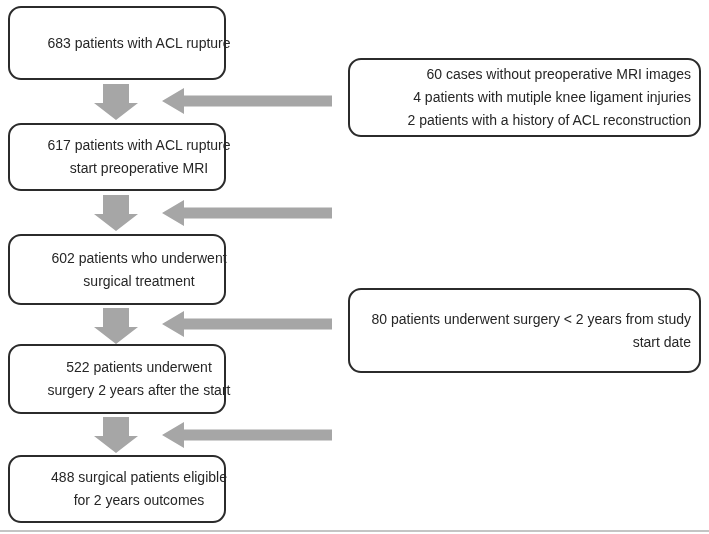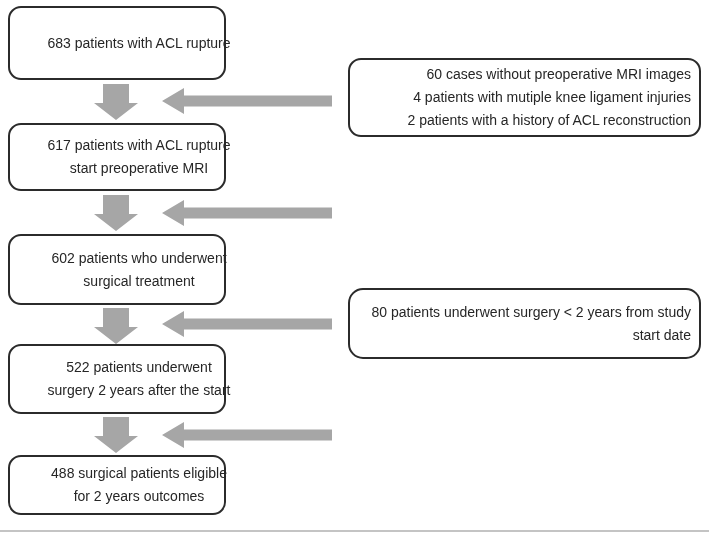--- a/index.html
+++ b/index.html
@@ -75,33 +75,33 @@
   <div class="box flow-box" style="top:234px;height:71px;">
     <div class="line">602 patients who underwent</div>
     <div class="line">surgical treatment</div>
   </div>
 
   <div class="box flow-box" style="top:344px;height:70px;">
     <div class="line">522 patients underwent</div>
     <div class="line">surgery 2 years after the start</div>
   </div>
 
-  <div class="box flow-box" style="top:455px;height:60px;text-align:center;">
+  <div class="box flow-box" style="top:455px;height:68px;text-align:center;">
     <div class="line">488 surgical patients eligible</div>
     <div class="line">for 2 years outcomes</div>
   </div>
 
   <div class="box excl-box" style="top:58px;height:79px;">
     <div class="line">60 cases without preoperative MRI images</div>
     <div class="line">4 patients with mutiple knee ligament injuries</div>
     <div class="line">2 patients with a history of ACL reconstruction</div>
   </div>
 
 
-  <div class="box excl-box" style="top:288px;height:71px;border-radius:15px;">
+  <div class="box excl-box" style="top:288px;height:85px;">
     <div class="line">80 patients underwent surgery &lt; 2 years from study</div>
     <div class="line">start date</div>
   </div>
 
 
   <svg class="arrow" style="left:94px;top:84px;" width="44" height="36">
     <polygon points="9,0 35,0 35,19 44,19 22,36 0,19 9,19" fill="#a6a6a6"></polygon>
   </svg>
   <svg class="arrow" style="left:94px;top:195px;" width="44" height="36">
     <polygon points="9,0 35,0 35,19 44,19 22,36 0,19 9,19" fill="#a6a6a6"></polygon>

